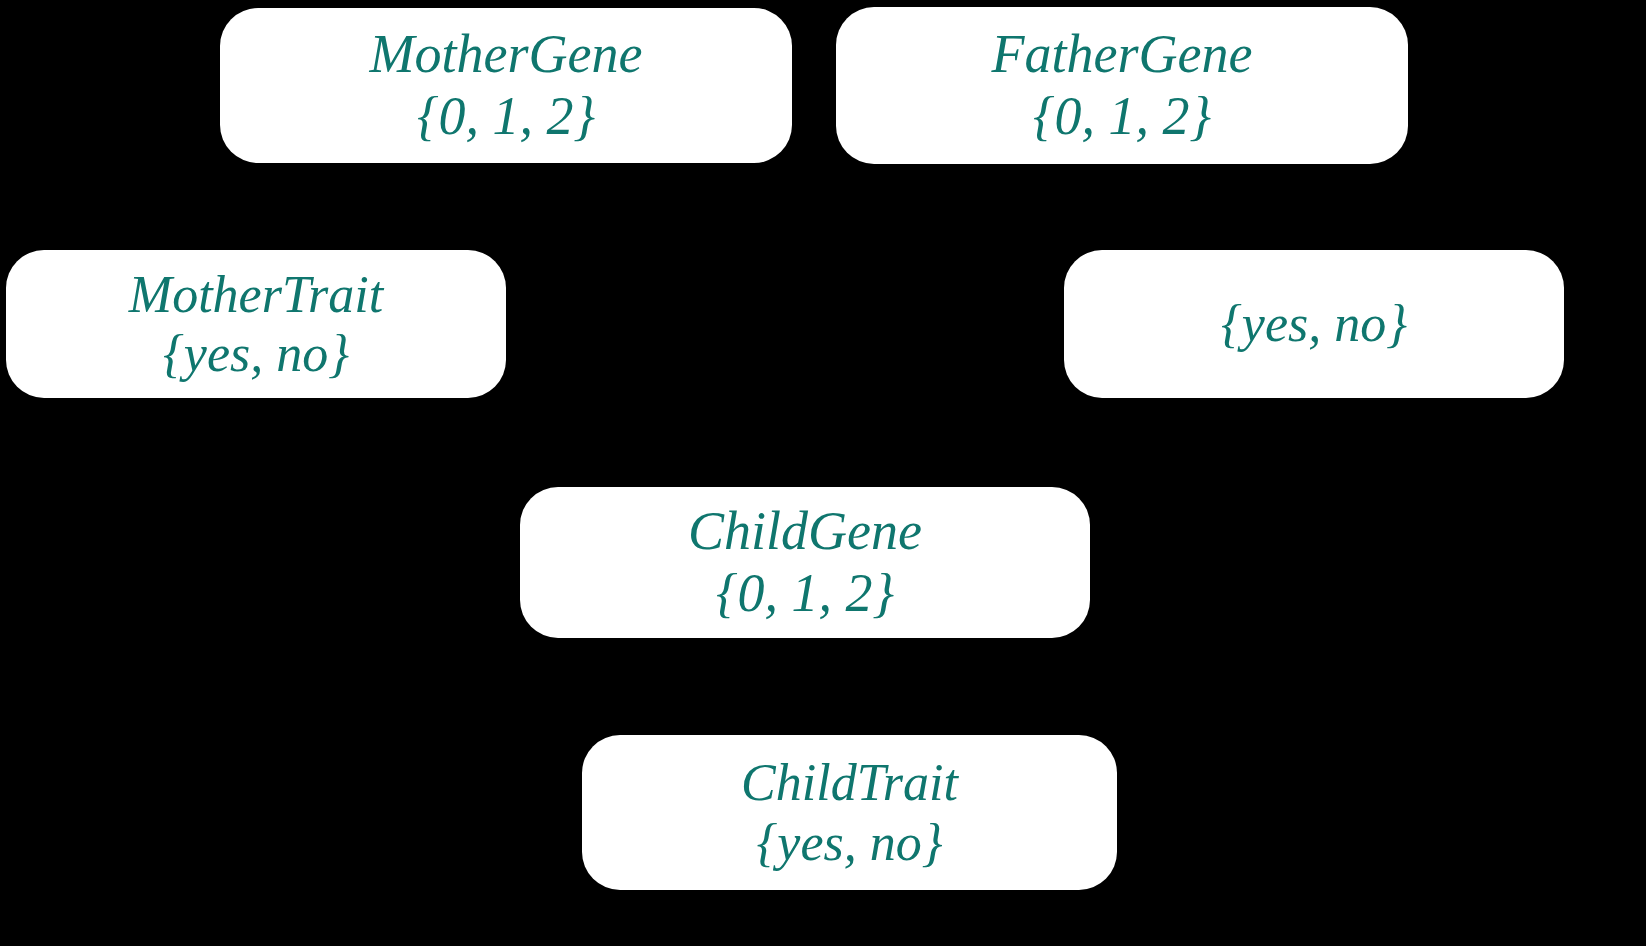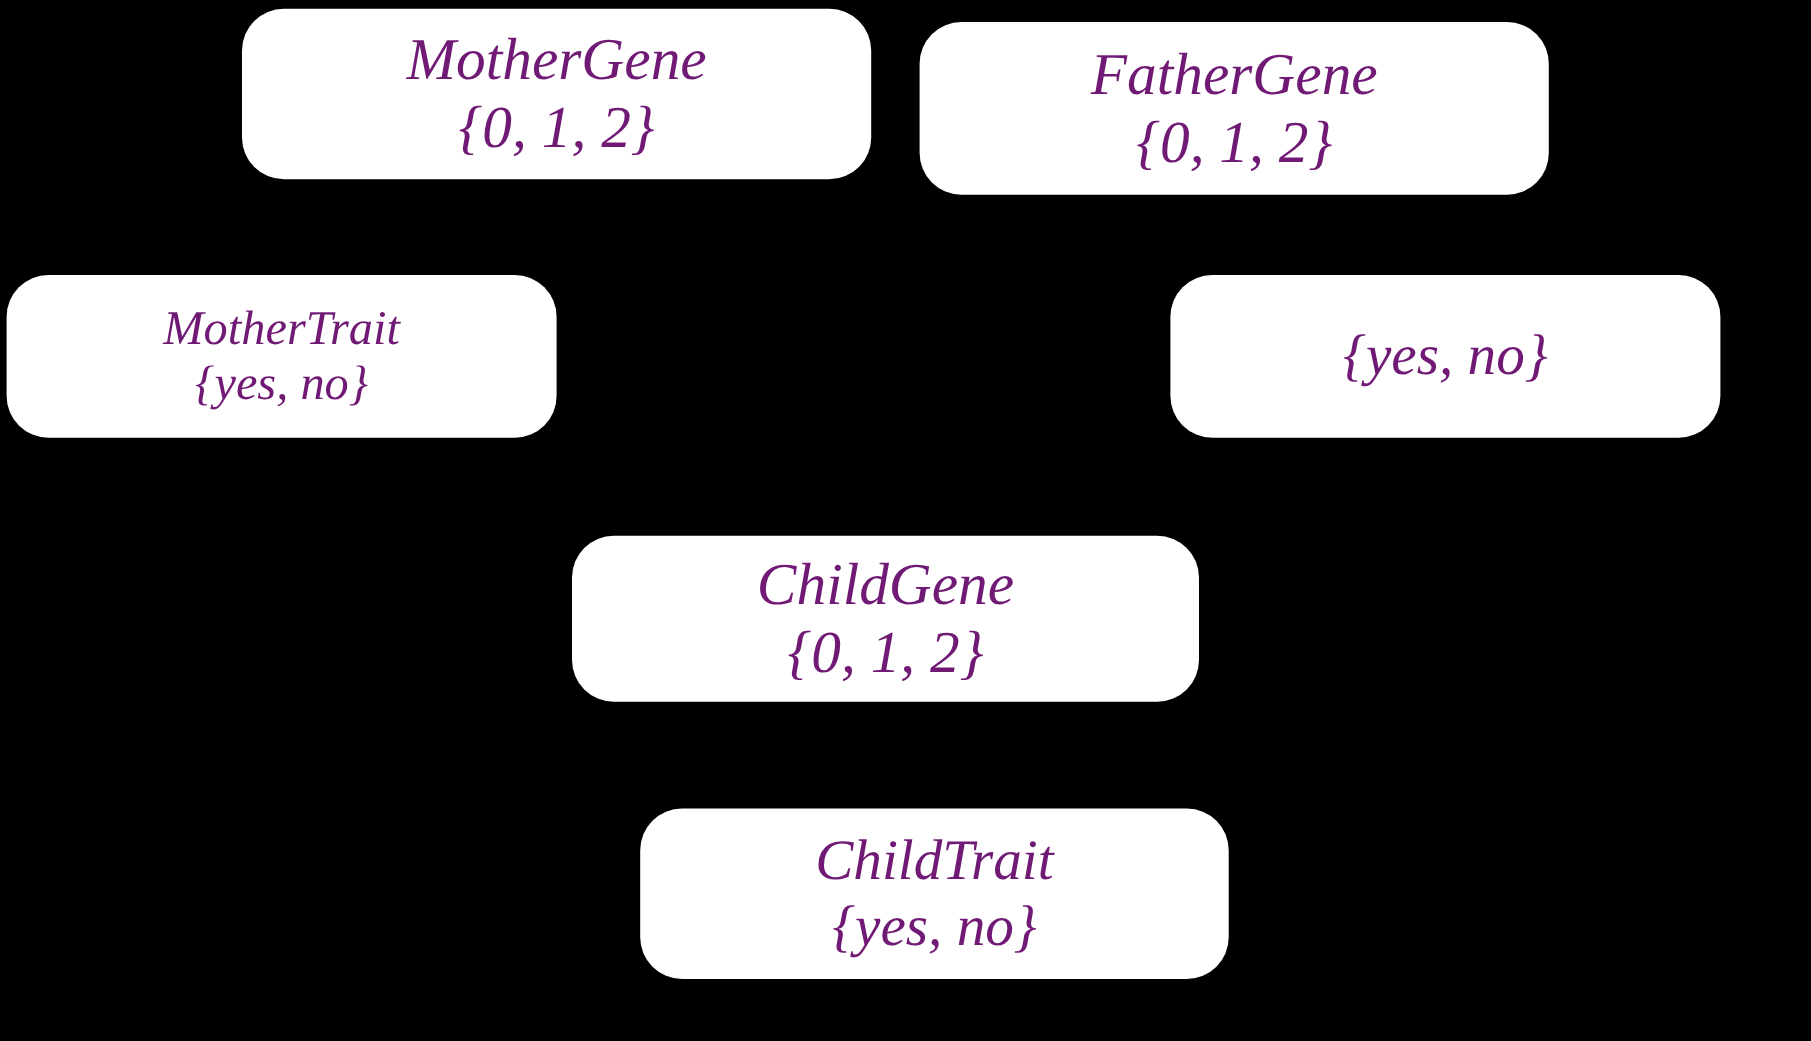--- a/index.html
+++ b/index.html
@@ -12,21 +12,21 @@
     position: relative;
     width: 1646px;
     height: 946px;
     background: #000000;
     overflow: hidden;
     font-family: "Liberation Serif", "DejaVu Serif", serif;
   }
   .node {
     position: absolute;
     background: #ffffff;
-    color: #701a75;
+    color: #0f766e;
     border-radius: 38px;
     display: flex;
     flex-direction: column;
     align-items: center;
     justify-content: center;
     text-align: center;
     font-style: italic;
     line-height: 1.14;
     box-sizing: border-box;
     -webkit-font-smoothing: antialiased;
@@ -39,26 +39,26 @@
     display: block;
     white-space: nowrap;
   }
 
   
   #node-mother-gene {
     left: 220px;  top: 8px;    width: 572px;  height: 155px;
     font-size: 54px;
   }
   #node-father-gene {
-    left: 836px;  top: 20px;    width: 572px;  height: 157px;
+    left: 836px;  top: 7px;    width: 572px;  height: 157px;
     font-size: 54px;
   }
   #node-mother-trait {
     left: 6px;    top: 250px;  width: 500px;  height: 148px;
-    font-size: 44px;
+    font-size: 52px;
   }
   #node-father-trait {
     left: 1064px; top: 250px;  width: 500px;  height: 148px;
     font-size: 52px;
   }
   #node-child-gene {
     left: 520px;  top: 487px;  width: 570px;  height: 151px;
     font-size: 54px;
   }
   #node-child-trait {

